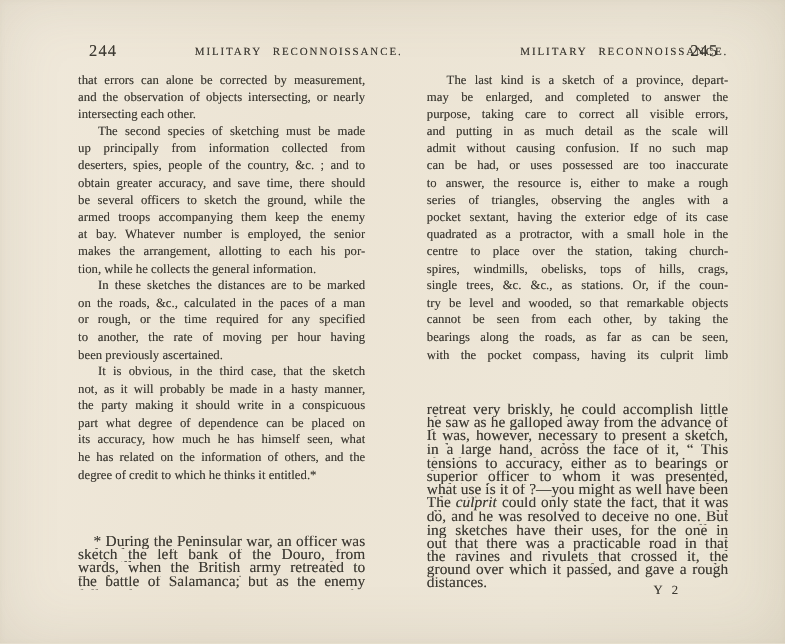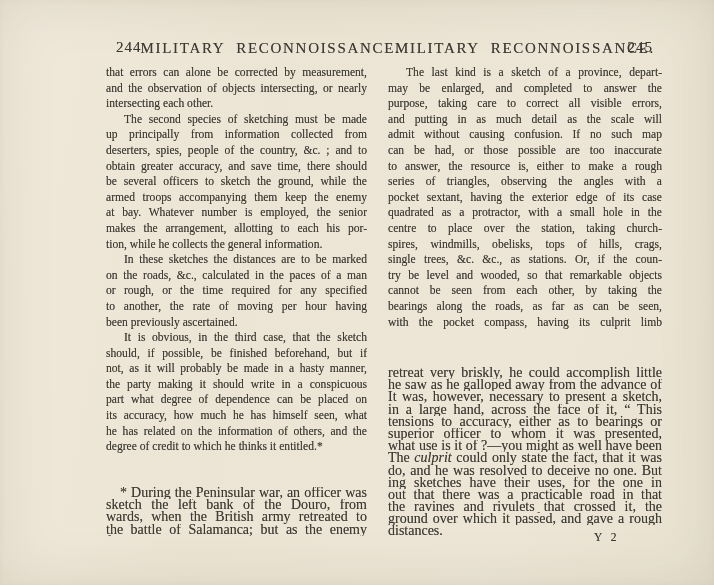--- a/index.html
+++ b/index.html
@@ -15,28 +15,28 @@
     text-shadow: 0 0 0.6px rgba(61,58,51,0.55);
   }
   .scan::after {
     content: '';
     position: absolute;
     left: 0; top: 0; right: 0; bottom: 0;
     box-shadow: inset 0 0 55px rgba(125,112,88,0.16), inset 0 0 6px rgba(125,112,88,0.05);
     pointer-events: none;
   }
   .page { position: absolute; top: 0; height: 585px; }
-  .page-left  { left: 71px;  width: 261px; margin-left: 35px; }
+  .page-left  { left: 71px;  width: 261px; }
   .page-right { left: 388px; width: 274px; }
 
   .header { position: absolute; top: 40px; left: 0; right: 0; height: 18px; }
   .running {
     display: block;
-    text-align: center;
-    font-size: 15px;
+    text-align: right;
+    font-size: 10px;
     line-height: 16px;
     letter-spacing: 1.7px;
     word-spacing: 6px;
   }
   .page-left .running { transform: translateX(34px); }
   .pagenum { position: absolute; top: -1px; font-size: 15px; line-height: 16px; letter-spacing: 1px; }
   .pagenum-left  { left: 10px; }
   .pagenum-right { right: 9px; }
 
   .body-text {
@@ -97,21 +97,20 @@
         <div class="line">armed troops accompanying them keep the enemy</div>
         <div class="line">at bay. Whatever number is employed, the senior</div>
         <div class="line">makes the arrangement, allotting to each his por-</div>
         <div class="line pl">tion, while he collects the general information.</div>
         <div class="line indent">In these sketches the distances are to be marked</div>
         <div class="line">on the roads, &amp;c., calculated in the paces of a man</div>
         <div class="line">or rough, or the time required for any specified</div>
         <div class="line">to another, the rate of moving per hour having</div>
         <div class="line pl">been previously ascertained.</div>
         <div class="line indent">It is obvious, in the third case, that the sketch</div>
-        <div class="line">should, if possible, be finished beforehand, but if</div>
         <div class="line">not, as it will probably be made in a hasty manner,</div>
         <div class="line">the party making it should write in a conspicuous</div>
         <div class="line">part what degree of dependence can be placed on</div>
         <div class="line">its accuracy, how much he has himself seen, what</div>
         <div class="line">he has related on the information of others, and the</div>
         <div class="line pl">degree of credit to which he thinks it entitled.*</div>
       </div>
     <div class="footnote">
         <div class="line indent">* During the Peninsular war, an officer was ordered to</div>
         <div class="line">sketch the left bank of the Douro, from Tordesillas down-</div>
@@ -124,21 +123,21 @@
     <div class="header">
       <span class="running">MILITARY RECONNOISSANCE.</span>
       <span class="pagenum pagenum-right">245</span>
     </div>
     <div class="body-text">
         <div class="line indent">The last kind is a sketch of a province, depart-</div>
         <div class="line">may be enlarged, and completed to answer the</div>
         <div class="line">purpose, taking care to correct all visible errors,</div>
         <div class="line">and putting in as much detail as the scale will</div>
         <div class="line">admit without causing confusion. If no such map</div>
-        <div class="line">can be had, or those possible are too inaccurate</div>
+        <div class="line">can be had, or uses possessed are too inaccurate</div>
         <div class="line">to answer, the resource is, either to make a rough</div>
         <div class="line">series of triangles, observing the angles with a</div>
         <div class="line">pocket sextant, having the exterior edge of its case</div>
         <div class="line">quadrated as a protractor, with a small hole in the</div>
         <div class="line">centre to place over the station, taking church-</div>
         <div class="line">spires, windmills, obelisks, tops of hills, crags,</div>
         <div class="line">single trees, &amp;c. &amp;c., as stations. Or, if the coun-</div>
         <div class="line">try be level and wooded, so that remarkable objects</div>
         <div class="line">cannot be seen from each other, by taking the</div>
         <div class="line">bearings along the roads, as far as can be seen,</div>

